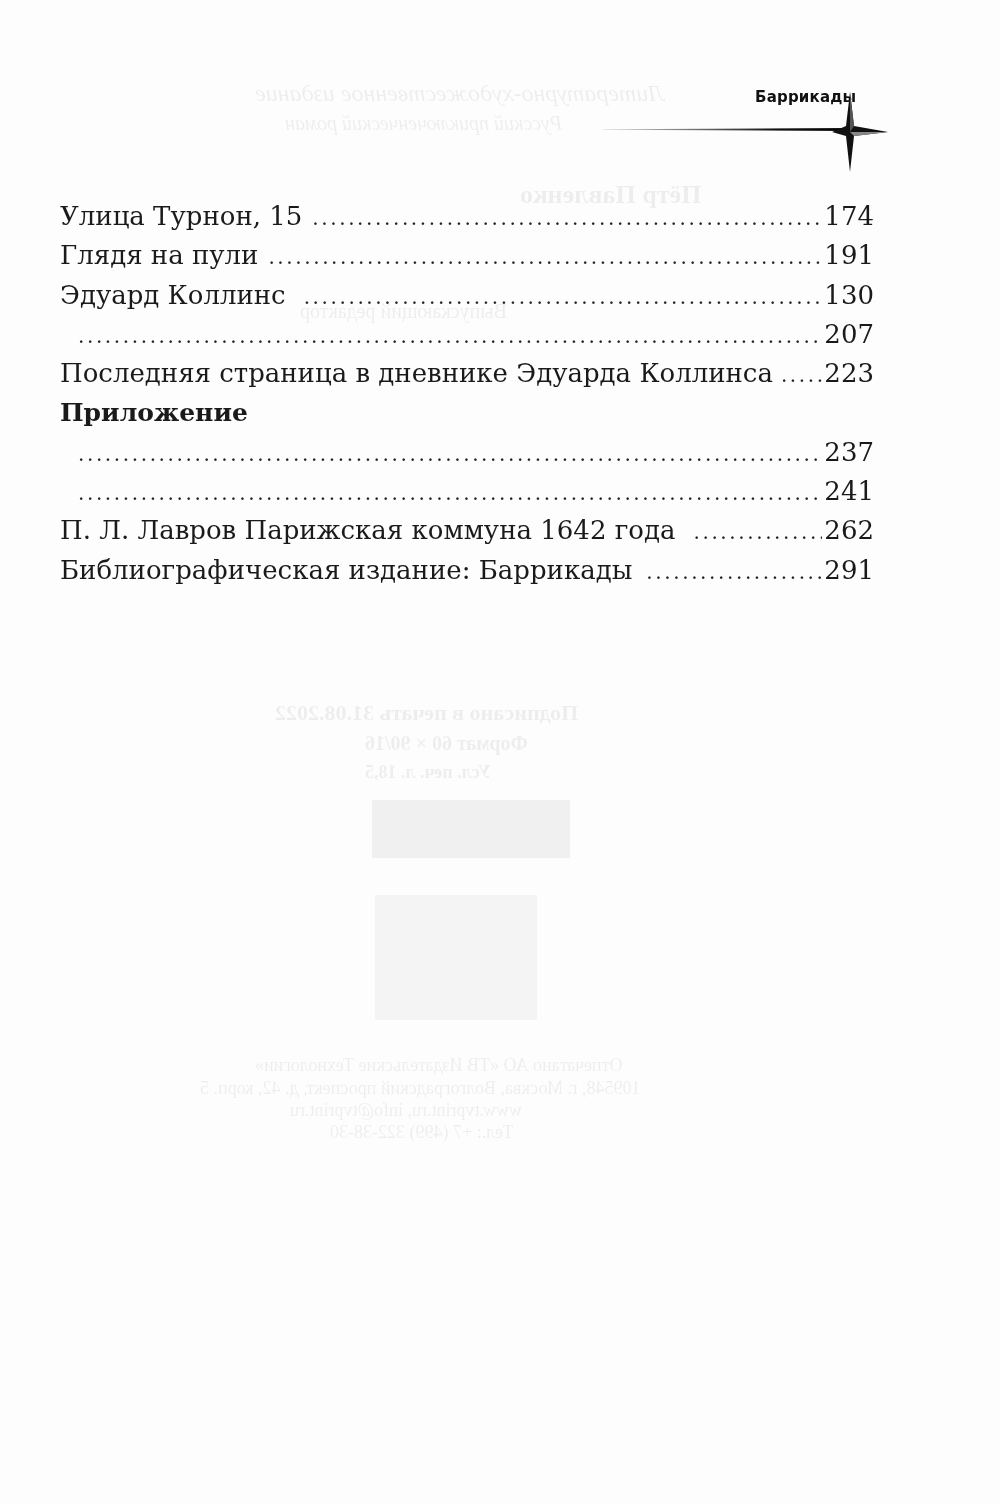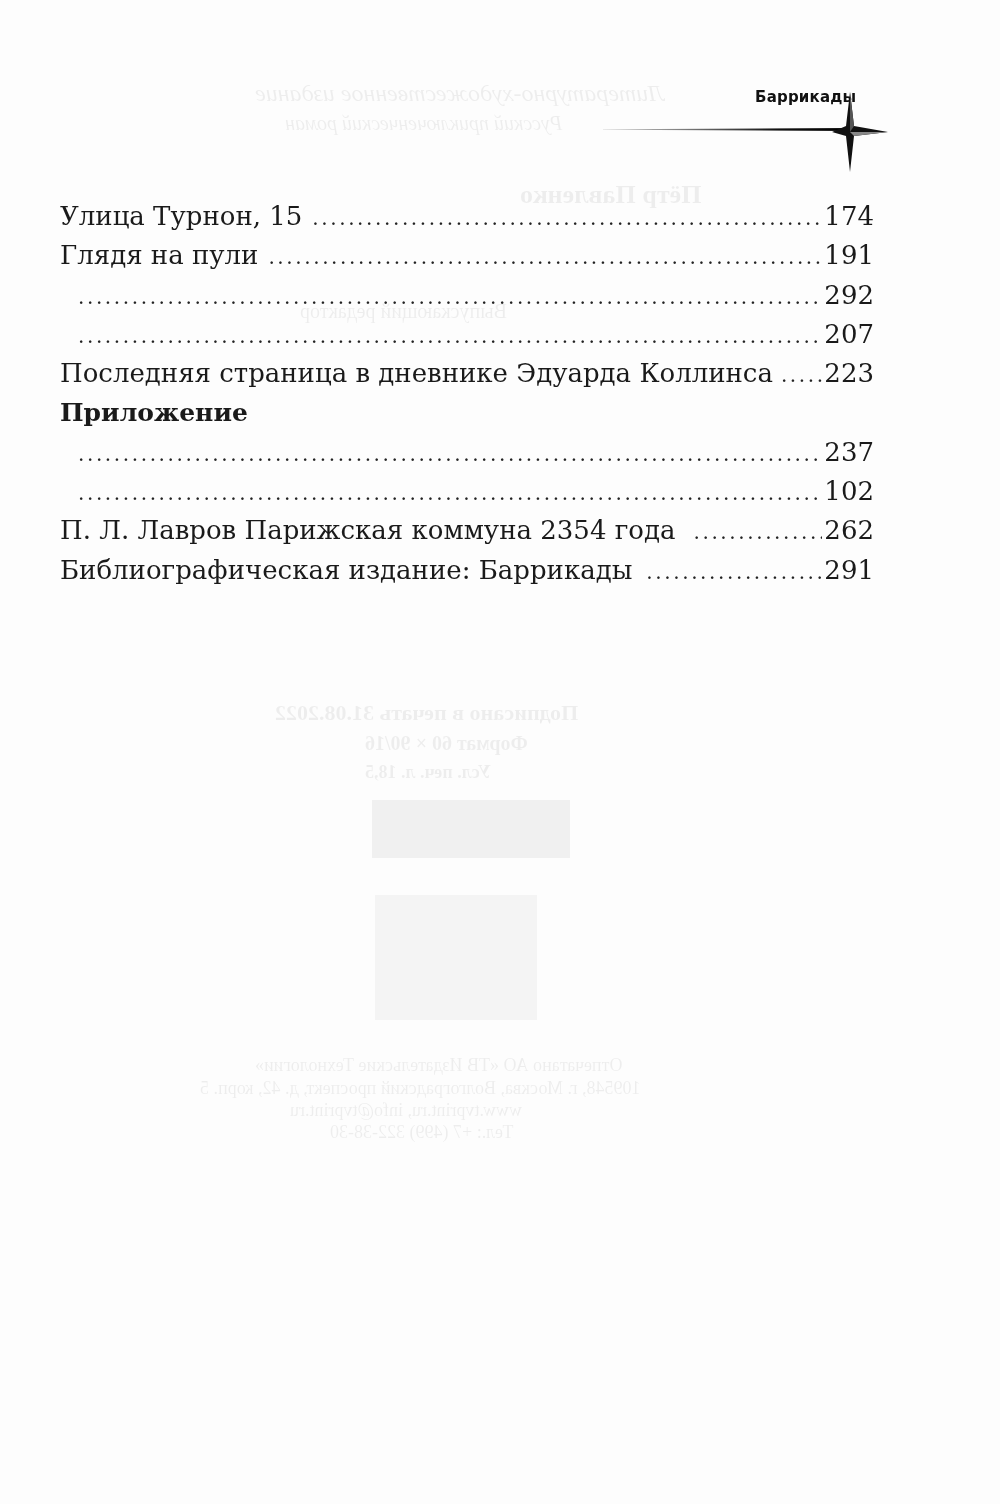--- a/index.html
+++ b/index.html
@@ -134,22 +134,23 @@
     <span class="toc-page">174</span>
   </div>
 
   <div class="toc-row">
     <span class="toc-title">Глядя на пули</span>
     <span class="toc-leader"></span>
     <span class="toc-page">191</span>
   </div>
 
   <div class="toc-row">
+    <span class="toc-title">Эдуард Коллинс</span>
     <span class="toc-leader" style="margin-left:18px;"></span>
-    <span class="toc-page">292</span>
+    <span class="toc-page">130</span>
   </div>
 
   <div class="toc-row">
     <span class="toc-leader" style="margin-left:18px;"></span>
     <span class="toc-page">207</span>
   </div>
 
 
   <div class="toc-row">
     <span class="toc-title">Последняя страница в дневнике Эдуарда Коллинса</span>
@@ -161,25 +162,25 @@
     <span class="toc-title">Приложение</span>
   </div>
 
   <div class="toc-row">
     <span class="toc-leader" style="margin-left:18px;"></span>
     <span class="toc-page">237</span>
   </div>
 
   <div class="toc-row">
     <span class="toc-leader" style="margin-left:18px;"></span>
-    <span class="toc-page">102</span>
+    <span class="toc-page">241</span>
   </div>
 
   <div class="toc-row">
-    <span class="toc-title">П. Л. Лавров Парижская коммуна 2354 года</span>
+    <span class="toc-title">П. Л. Лавров Парижская коммуна 1642 года</span>
     <span class="toc-leader" style="margin-left:18px;"></span>
     <span class="toc-page">262</span>
   </div>
 
 
   <div class="toc-row">
     <span class="toc-title">Библиографическая издание: Баррикады</span>
     <span class="toc-leader" style="margin-left:14px;"></span>
     <span class="toc-page">291</span>
   </div>

